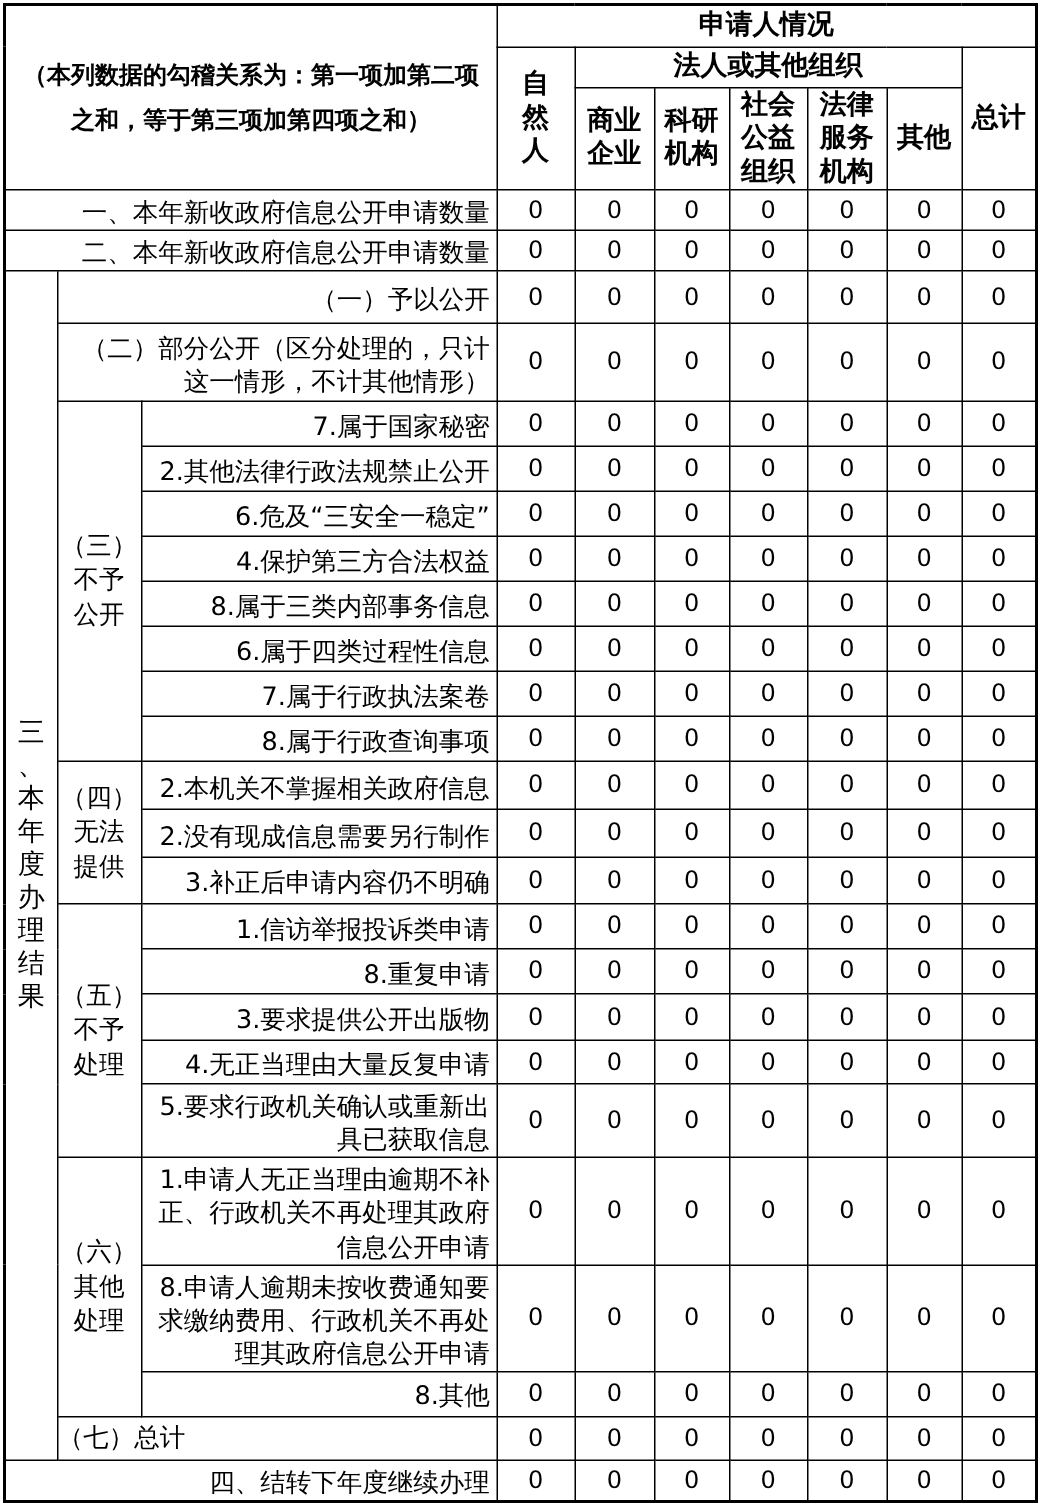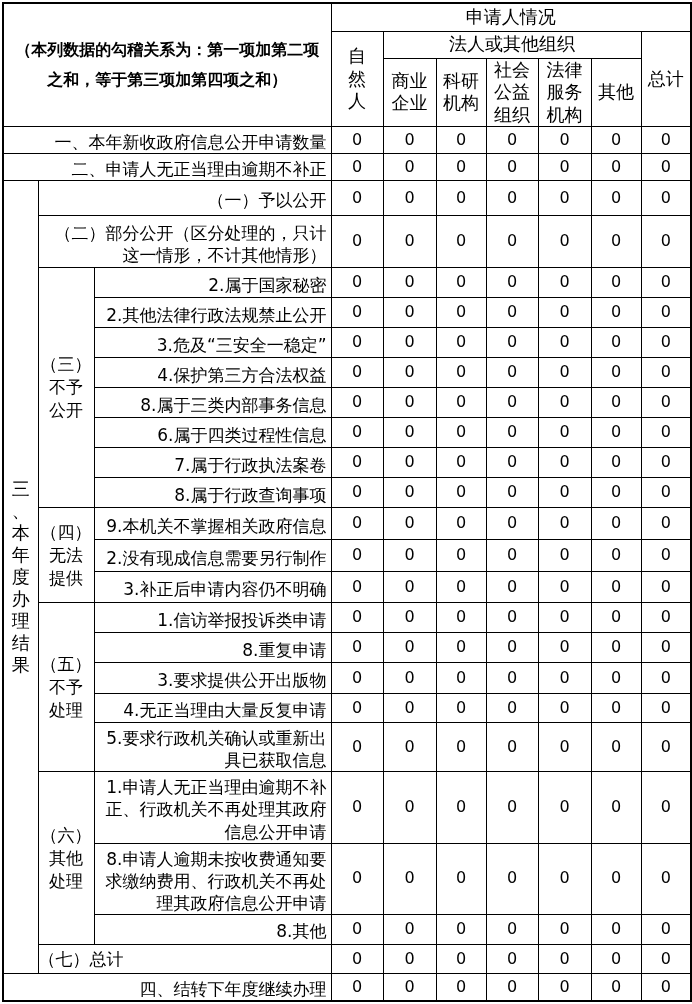--- a/index.html
+++ b/index.html
@@ -13,21 +13,21 @@
     width:688px;margin:2px 0 0 2px;
     border:2px solid #000;
   }
   td{
     border:1px solid #000;
     padding:0;overflow:hidden;
     font-size:17px;line-height:1.3;
     vertical-align:middle;
   }
   .corner{font-weight:bold;text-align:center;white-space:pre-line;font-size:16px;line-height:1.9;padding:0 6px;}
-  .h{font-weight:normal;text-align:center;white-space:pre-line;font-size:18px;line-height:1.25;}
+  .h{font-weight:bold;text-align:center;white-space:pre-line;font-size:18px;line-height:1.25;}
   .vlab{text-align:center;white-space:pre-line;font-size:18px;line-height:1.22;}
   .glab{text-align:center;white-space:pre-line;font-size:17px;line-height:1.35;}
   .lab{text-align:right;padding:4px 4px 0 6px;}
   .ctr{text-align:left;}
   .v{text-align:center;font-size:16px;}
 </style>
 </head>
 <body>
 
 <table>
@@ -76,21 +76,21 @@
     <td class="v">0</td>
     <td class="v">0</td>
     <td class="v">0</td>
     <td class="v">0</td>
     <td class="v">0</td>
     <td class="v">0</td>
     <td class="v">0</td>
   </tr>
 
   <tr style="height:27px">
-    <td class="lab" colspan="3">二、申请人无正当理由逾期不补正</td>
+    <td class="lab" colspan="3">二、本年新收政府信息公开申请数量</td>
     <td class="v">0</td>
     <td class="v">0</td>
     <td class="v">0</td>
     <td class="v">0</td>
     <td class="v">0</td>
     <td class="v">0</td>
     <td class="v">0</td>
   </tr>
 
   <tr style="height:35px">
@@ -121,41 +121,41 @@
     <td class="v">0</td>
     <td class="v">0</td>
     <td class="v">0</td>
     <td class="v">0</td>
   </tr>
 
   <tr style="height:30px">
     <td class="glab" rowspan="8">（三）
 不予
 公开</td>
-    <td class="lab">2.属于国家秘密</td>
+    <td class="lab">7.属于国家秘密</td>
     <td class="v">0</td>
     <td class="v">0</td>
     <td class="v">0</td>
     <td class="v">0</td>
     <td class="v">0</td>
     <td class="v">0</td>
     <td class="v">0</td>
   </tr>
   <tr style="height:30px">
     <td class="lab">2.其他法律行政法规禁止公开</td>
     <td class="v">0</td>
     <td class="v">0</td>
     <td class="v">0</td>
     <td class="v">0</td>
     <td class="v">0</td>
     <td class="v">0</td>
     <td class="v">0</td>
   </tr>
   <tr style="height:30px">
-    <td class="lab">3.危及“三安全一稳定”</td>
+    <td class="lab">6.危及“三安全一稳定”</td>
     <td class="v">0</td>
     <td class="v">0</td>
     <td class="v">0</td>
     <td class="v">0</td>
     <td class="v">0</td>
     <td class="v">0</td>
     <td class="v">0</td>
   </tr>
   <tr style="height:30px">
     <td class="lab">4.保护第三方合法权益</td>
@@ -205,21 +205,21 @@
     <td class="v">0</td>
     <td class="v">0</td>
     <td class="v">0</td>
     <td class="v">0</td>
   </tr>
 
   <tr style="height:32px">
     <td class="glab" rowspan="3">（四）
 无法
 提供</td>
-    <td class="lab">9.本机关不掌握相关政府信息</td>
+    <td class="lab">2.本机关不掌握相关政府信息</td>
     <td class="v">0</td>
     <td class="v">0</td>
     <td class="v">0</td>
     <td class="v">0</td>
     <td class="v">0</td>
     <td class="v">0</td>
     <td class="v">0</td>
   </tr>
   <tr style="height:32px">
     <td class="lab">2.没有现成信息需要另行制作</td>

